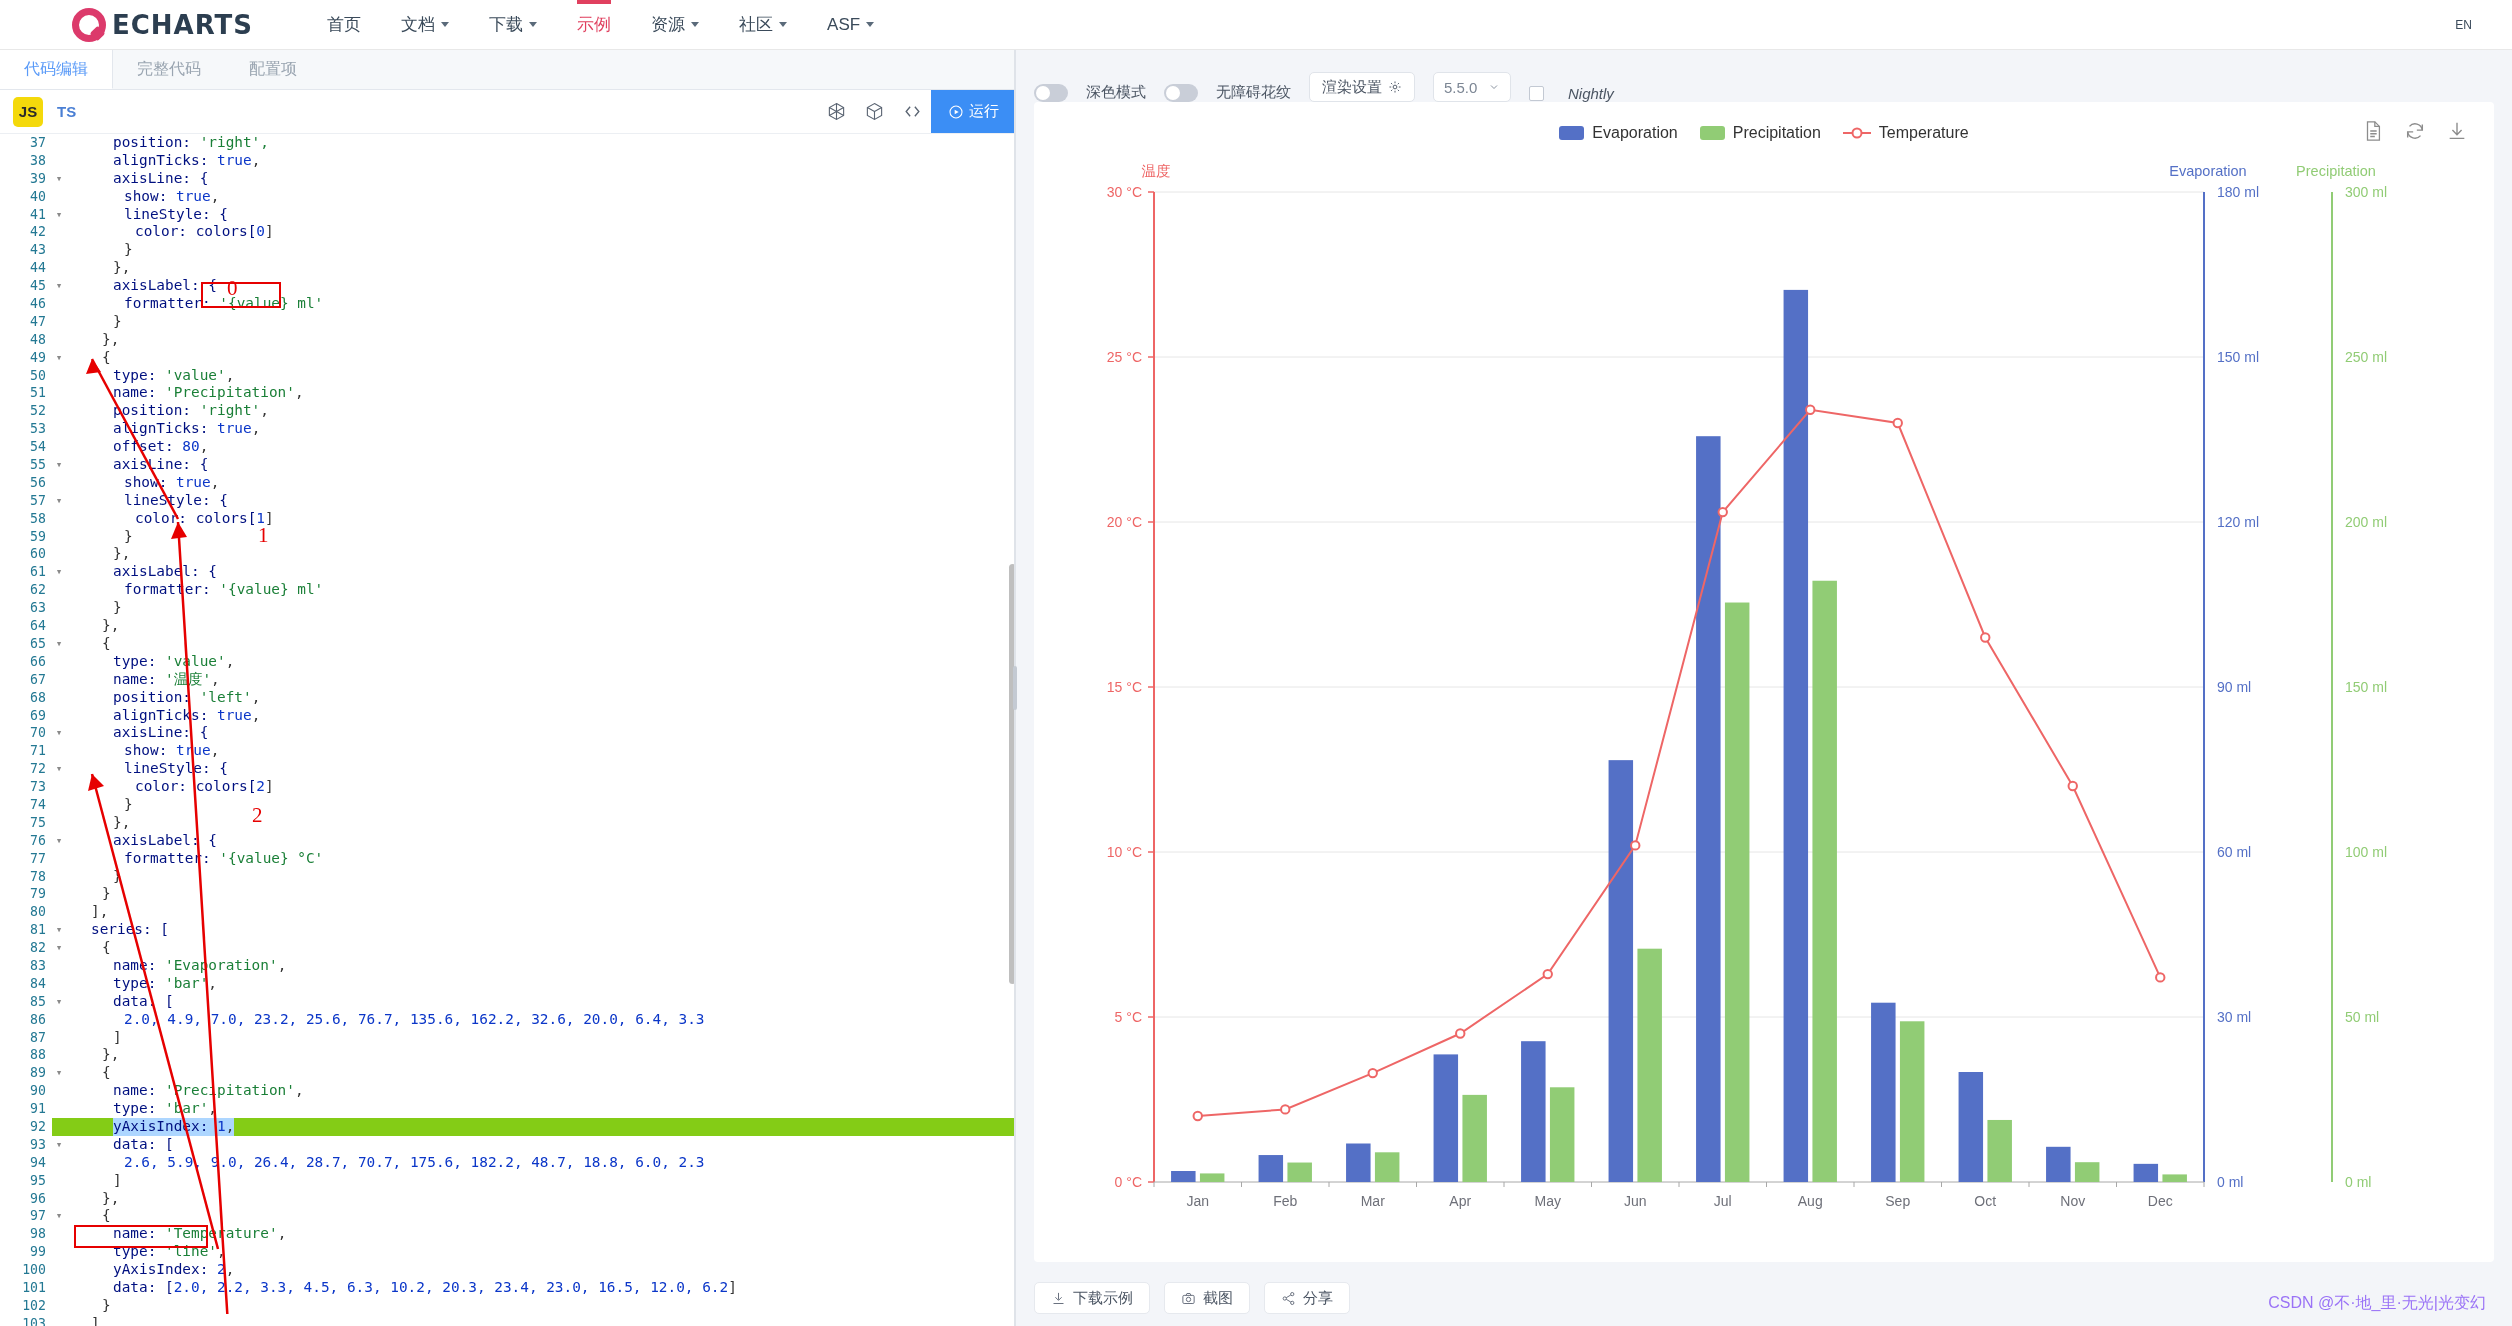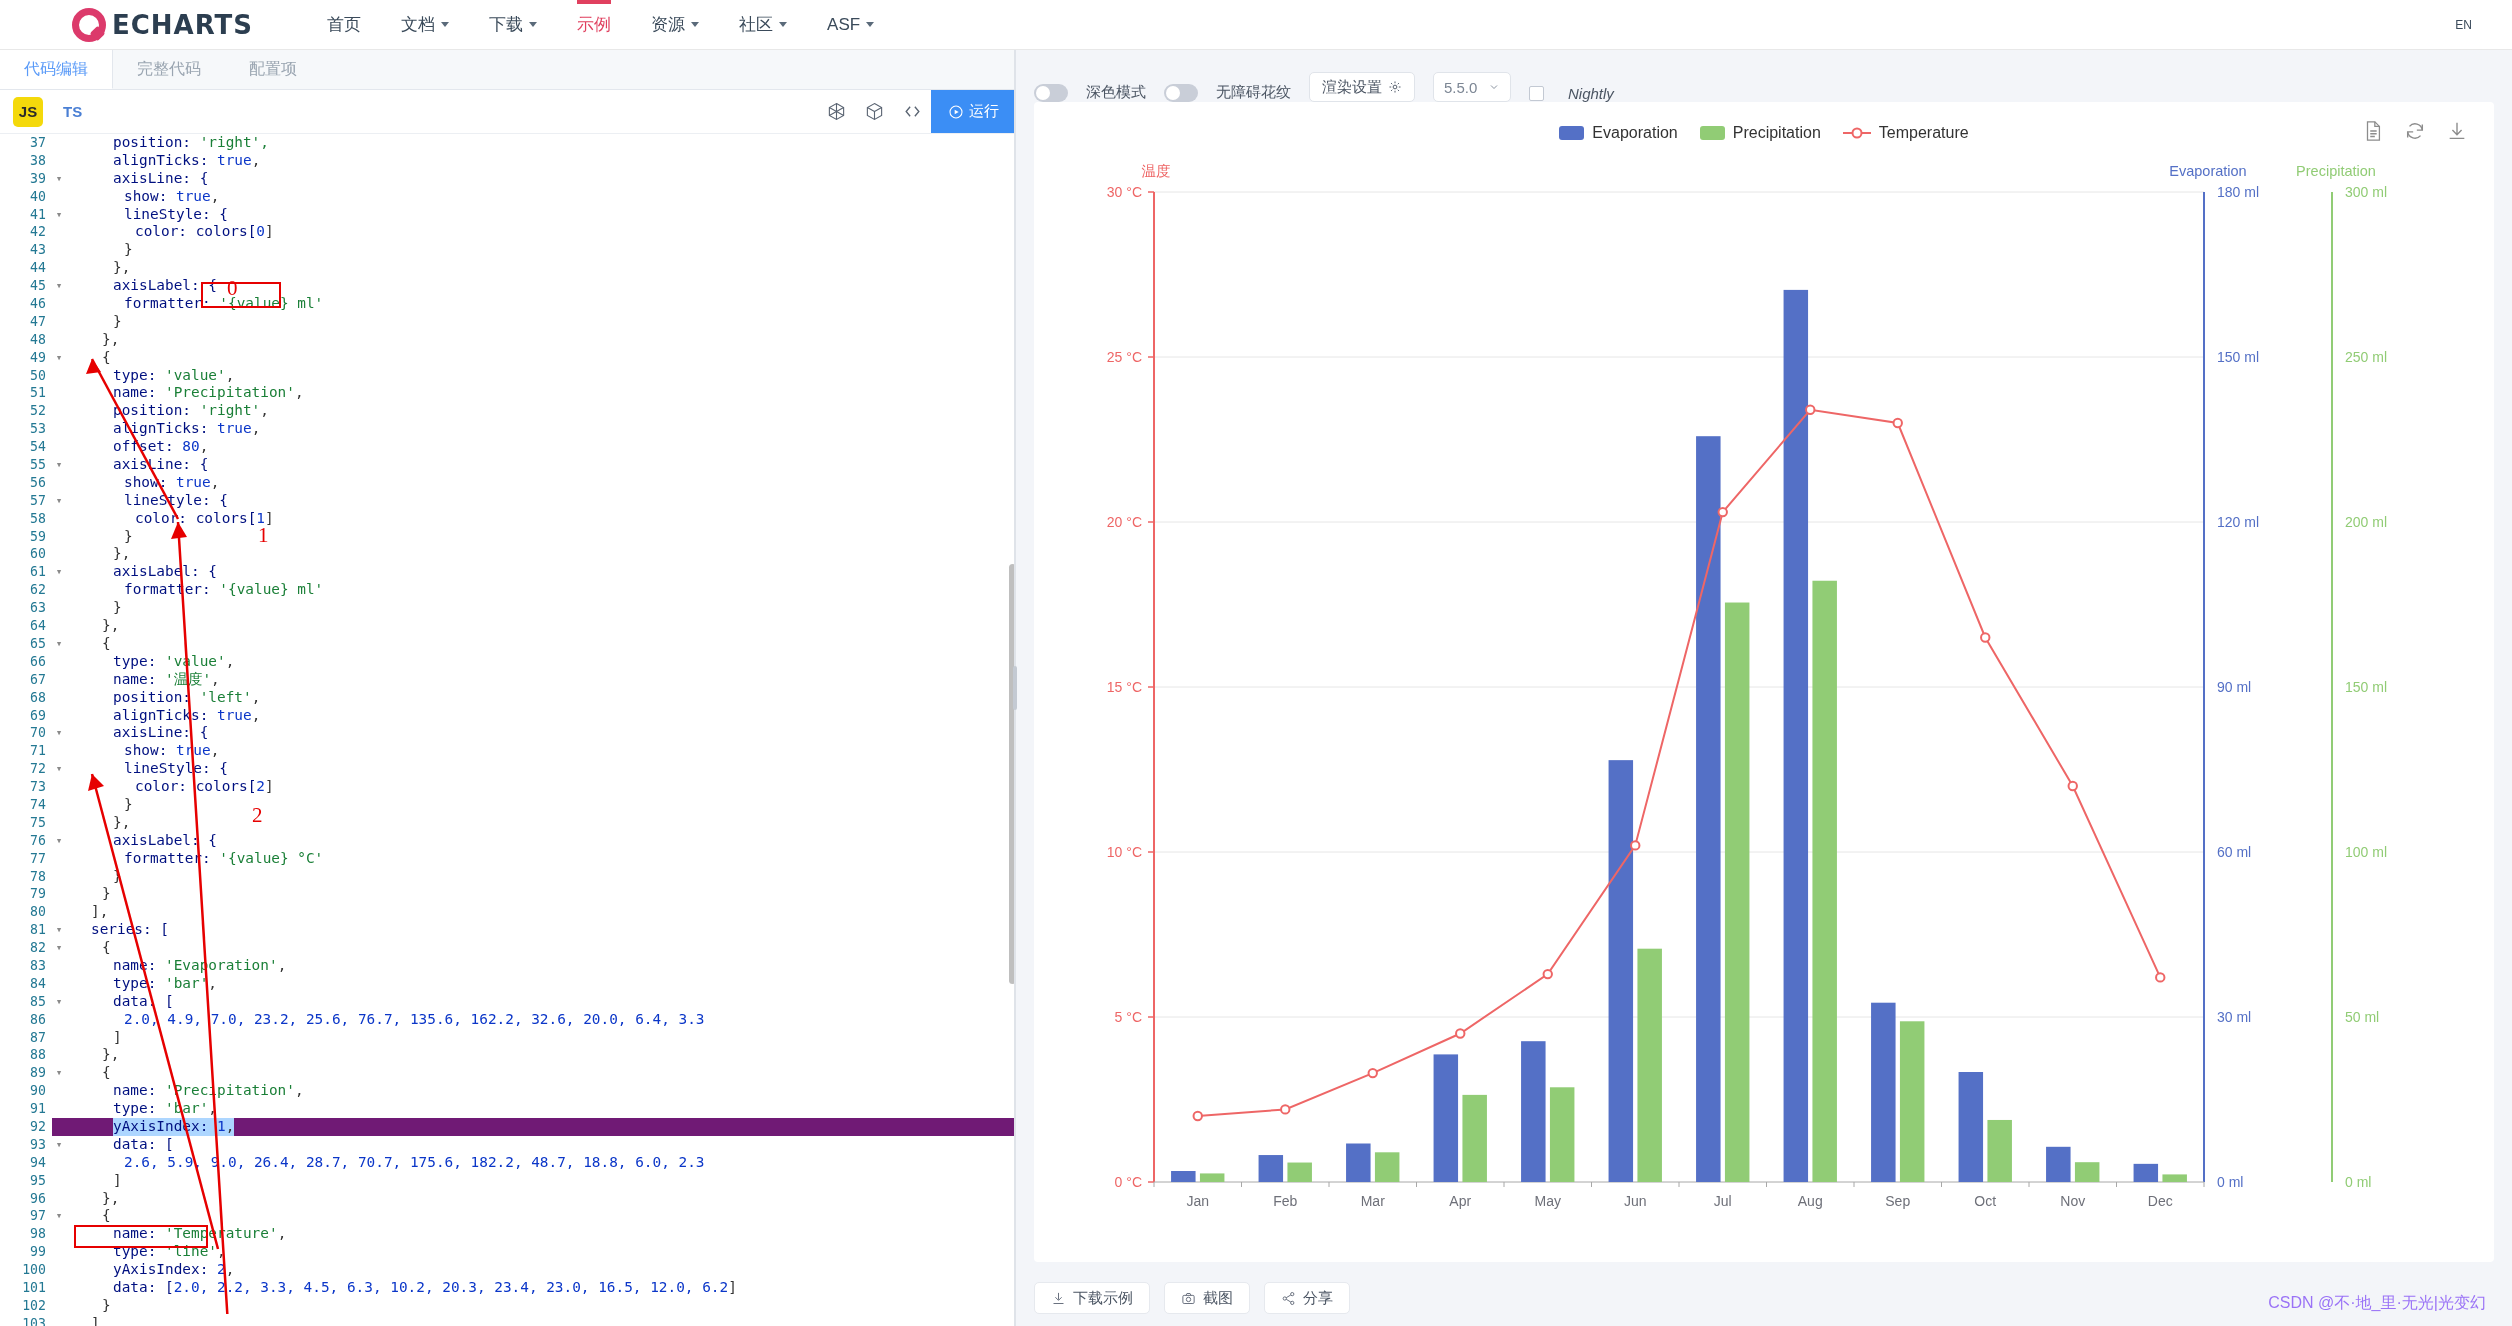--- a/index.html
+++ b/index.html
@@ -66,40 +66,40 @@
   .edtoolbar {
     height: 44px; background: #fff; display: flex; align-items: center;
     position: relative; border-bottom: 1px solid #eceff3;
   }
   .lang-js {
     width: 30px; height: 30px; background: #f4d90b; border-radius: 5px;
     display: flex; align-items: center; justify-content: center;
     font-size: 15px; font-weight: 700; color: #2b2b2b; margin-left: 13px; cursor: pointer;
   }
   .lang-ts {
-    font-size: 15px; font-weight: 700; color: #4a7fd4; margin-left: 20px; cursor: pointer;
+    font-size: 15px; font-weight: 700; color: #4a7fd4; margin-left: 14px; cursor: pointer;
   }
   .ed-icons { margin-left: auto; display: flex; align-items: center; height: 100%; }
   .ed-icon {
     width: 38px; height: 100%; display: flex; align-items: center; justify-content: center;
     color: #5a6472; cursor: pointer;
   }
   .run-btn {
     background: #3b8ef5; color: #fff; height: 100%; display: flex; align-items: center;
     padding: 0 17px; font-size: 15px; cursor: pointer; gap: 5px;
   }
 
   
   .code-area {
     flex: 1; position: relative; overflow: hidden; background: #fff;
     font-family: "DejaVu Sans Mono", monospace; font-size: 14.4px; line-height: 17.9px;
   }
   .code-rows { position: relative; }
   .crow { display: flex; height: 17.9px; white-space: pre; }
-  .crow.hl { background: #701a75; }
+  .crow.hl { background: #84cc16; }
   .gut {
     width: 52px; text-align: right; padding-right: 6px; color: #237893;
     background: #fff; flex: none; font-size: 13.2px;
   }
   .fold { width: 14px; flex: none; color: #8a8a8a; font-size: 11px; text-align: center; }
   .ctxt { color: #333; }
   .k-key { color: #001080; }
   .k-str { color: #1a7f37; }
   .k-num { color: #0b36c8; }
   .k-bool { color: #0b36c8; }

